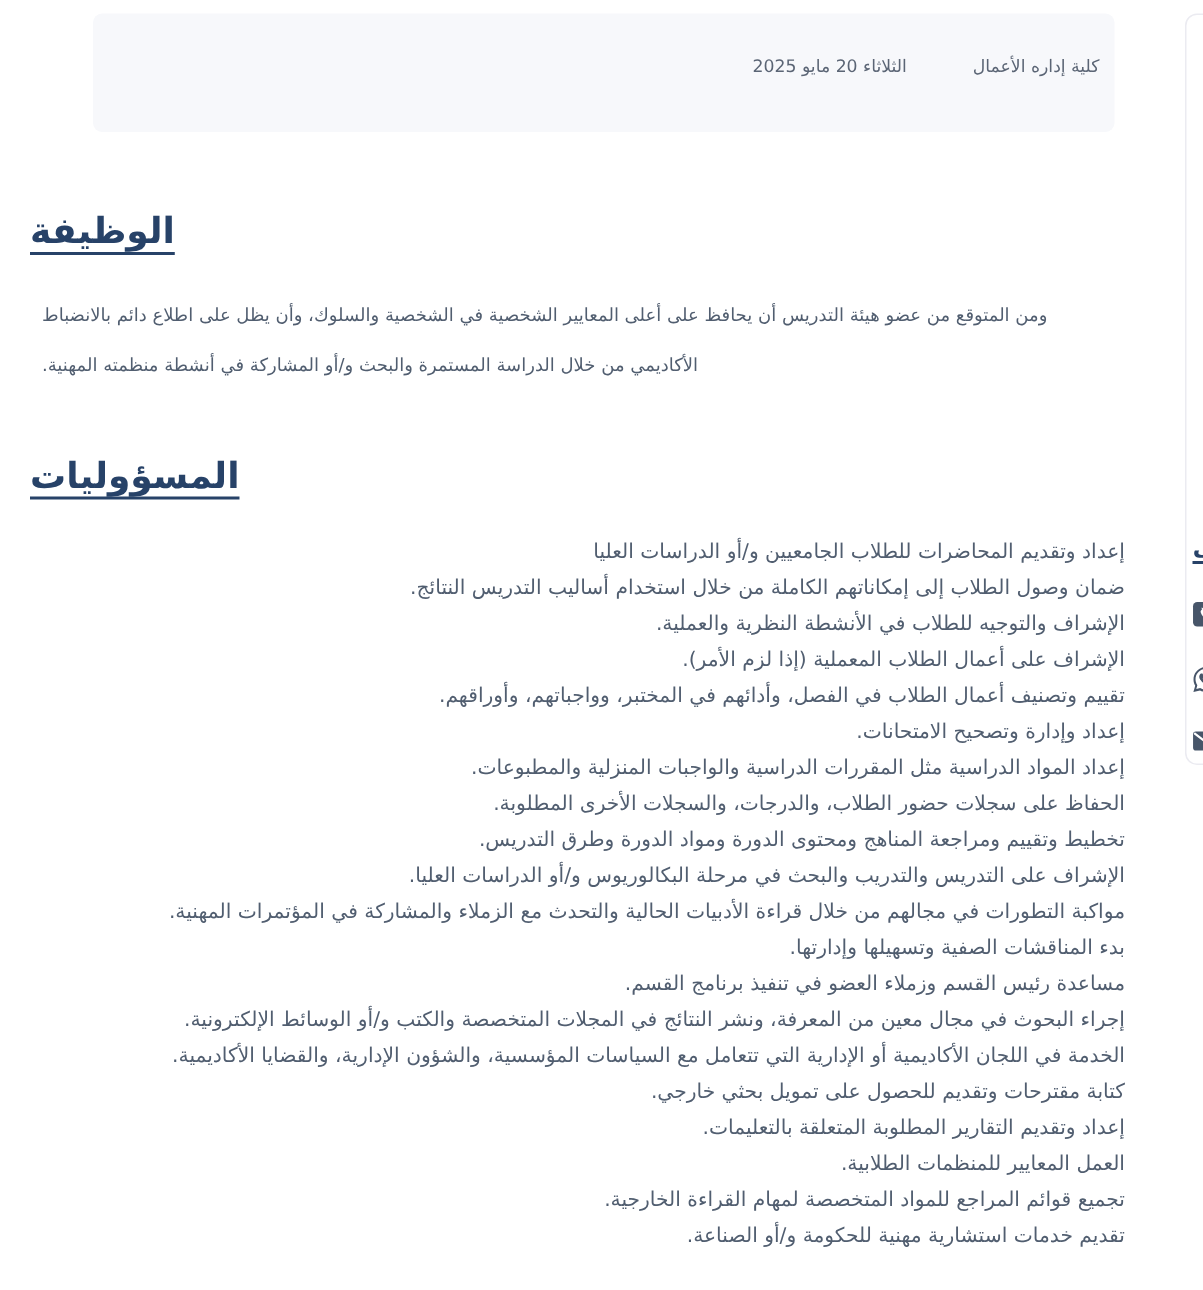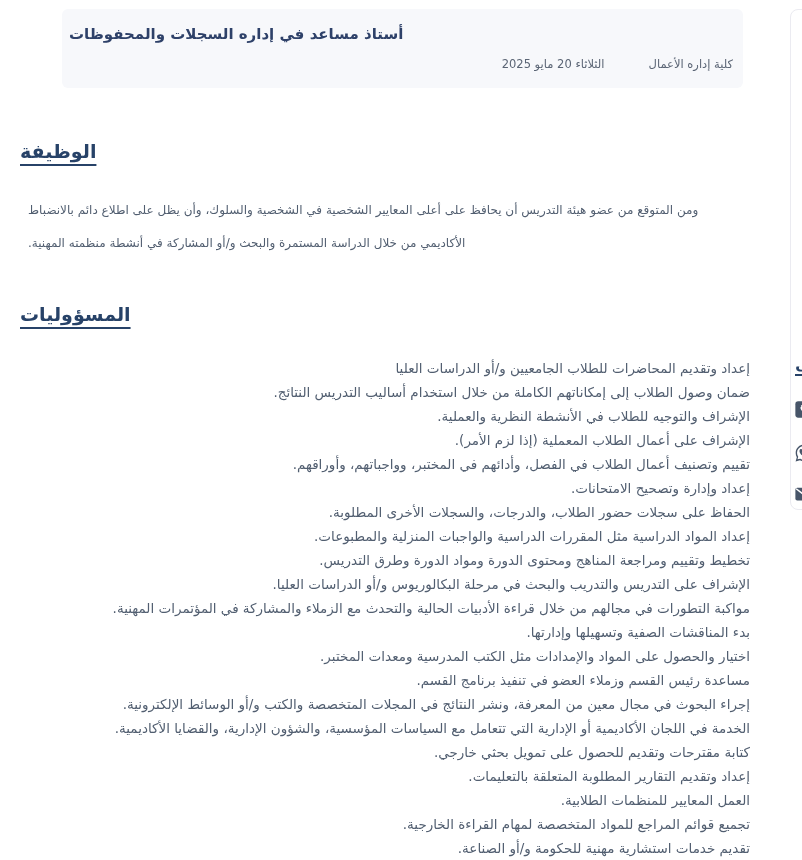--- a/index.html
+++ b/index.html
@@ -22,21 +22,21 @@
     display:flex; gap:44px; margin-top:13px; padding-left:17px;
     direction:rtl; 
     flex-direction:row-reverse; justify-content:flex-end;
   }
   .meta-item { color:#5b6575; font-size:11.5px; direction:rtl; }
 
   
   .main { position:absolute; left:20px; top:0; width:722px; }
   .section-heading {
     position:absolute;
-    color:#274268; font-size:19px; font-weight:bold;
+    color:#274268; font-size:24px; font-weight:bold;
     direction:rtl; text-align:center;
     text-decoration:underline; text-decoration-thickness:2px; text-underline-offset:6px;
   }
   #heading-job  { top:140px; left:0; }
   #heading-resp { top:303px; left:0; }
 
   .job-paragraph {
     position:absolute; top:194px; left:8px; width:712px;
     direction:rtl; text-align:left; unicode-bidi:plaintext;
     color:#515e70; font-size:12px; line-height:33px;
@@ -67,21 +67,20 @@
   }
   .icon-row { margin-top:26px; height:17px; }
   .icon-row svg { display:block; }
 </style>
 </head>
 <body>
 
 <div id="viewport">
 
   <div class="header-card">
-    <div class="job-title">أستاذ مساعد في إداره السجلات والمحفوظات</div>
     <div class="meta-row">
       <span class="meta-item">الثلاثاء 20 مايو 2025</span>
       <span class="meta-item">كلية إداره الأعمال</span>
     </div>
   </div>
 
   <div class="main">
     <h2 class="section-heading" id="heading-job">الوظيفة</h2>
 
     <p class="job-paragraph">ومن المتوقع من عضو هيئة التدريس أن يحافظ على أعلى المعايير الشخصية في الشخصية والسلوك، وأن يظل على اطلاع دائم بالانضباط الأكاديمي من خلال الدراسة المستمرة والبحث و/أو المشاركة في أنشطة منظمته المهنية.</p>
@@ -95,33 +94,32 @@
         <li>ضمان وصول الطلاب إلى إمكاناتهم الكاملة من خلال استخدام أساليب التدريس النتائج.</li>
 
         <li>الإشراف والتوجيه للطلاب في الأنشطة النظرية والعملية.</li>
 
         <li>الإشراف على أعمال الطلاب المعملية (إذا لزم الأمر).</li>
 
         <li>تقييم وتصنيف أعمال الطلاب في الفصل، وأدائهم في المختبر، وواجباتهم، وأوراقهم.</li>
 
         <li>إعداد وإدارة وتصحيح الامتحانات.</li>
 
+        <li>إعداد المواد الدراسية مثل المقررات الدراسية والواجبات المنزلية والمطبوعات.</li>
+
         <li>الحفاظ على سجلات حضور الطلاب، والدرجات، والسجلات الأخرى المطلوبة.</li>
-
-        <li>إعداد المواد الدراسية مثل المقررات الدراسية والواجبات المنزلية والمطبوعات.</li>
 
         <li>تخطيط وتقييم ومراجعة المناهج ومحتوى الدورة ومواد الدورة وطرق التدريس.</li>
 
         <li>الإشراف على التدريس والتدريب والبحث في مرحلة البكالوريوس و/أو الدراسات العليا.</li>
 
         <li>مواكبة التطورات في مجالهم من خلال قراءة الأدبيات الحالية والتحدث مع الزملاء والمشاركة في المؤتمرات المهنية.</li>
 
         <li>بدء المناقشات الصفية وتسهيلها وإدارتها.</li>
 
-        <li>اختيار والحصول على المواد والإمدادات مثل الكتب المدرسية ومعدات المختبر.</li>
 
         <li>مساعدة رئيس القسم وزملاء العضو في تنفيذ برنامج القسم.</li>
 
         <li>إجراء البحوث في مجال معين من المعرفة، ونشر النتائج في المجلات المتخصصة والكتب و/أو الوسائط الإلكترونية.</li>
 
         <li>الخدمة في اللجان الأكاديمية أو الإدارية التي تتعامل مع السياسات المؤسسية، والشؤون الإدارية، والقضايا الأكاديمية.</li>
 
         <li>كتابة مقترحات وتقديم للحصول على تمويل بحثي خارجي.</li>
 
         <li>إعداد وتقديم التقارير المطلوبة المتعلقة بالتعليمات.</li>

